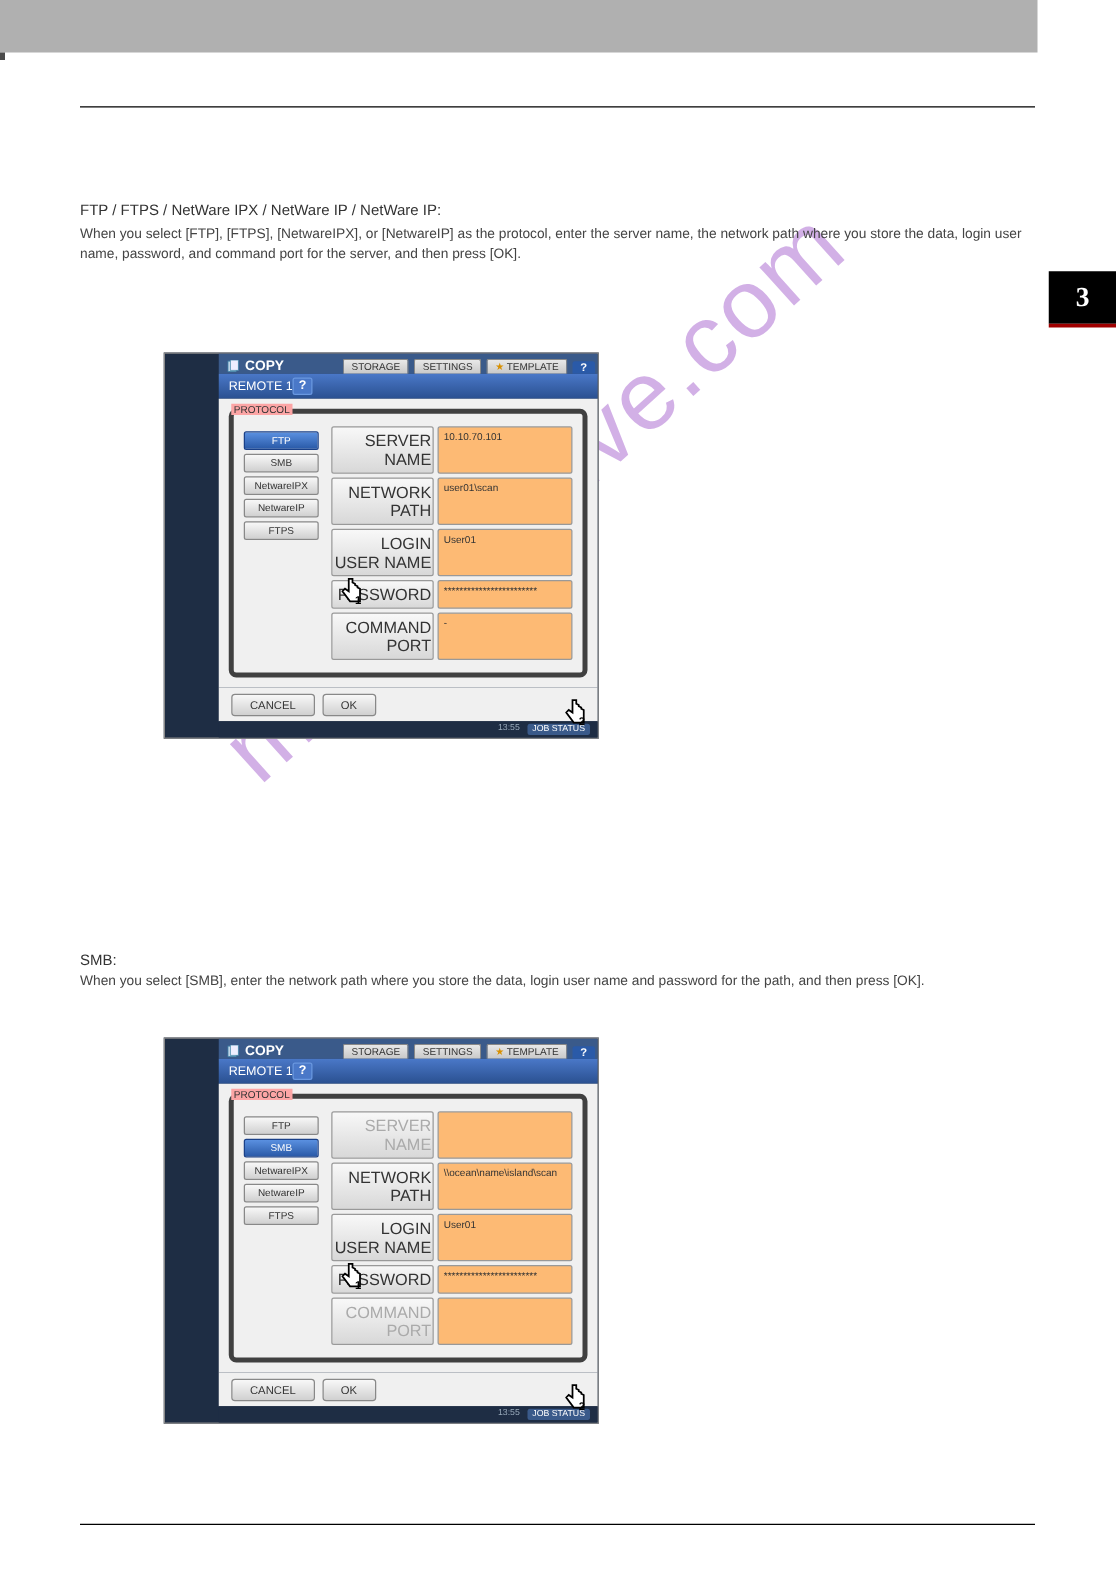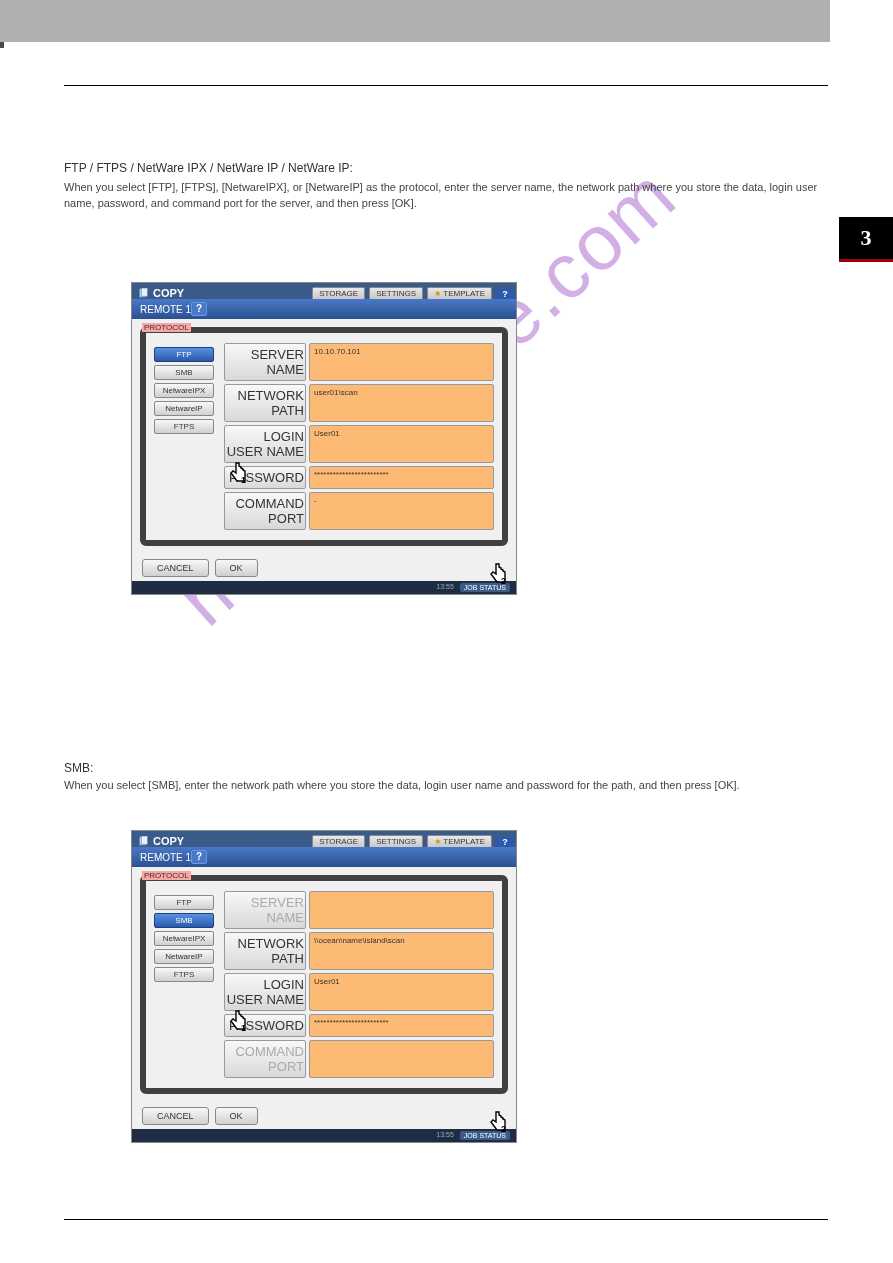--- a/index.html
+++ b/index.html
@@ -12,30 +12,30 @@
   .page-rule-bottom { position: absolute; top: 1219px; left: 64px; width: 764px; height: 1px; background: #000; }
 
   .side-tab { position: absolute; right: 0; top: 217px; width: 54px; height: 42px; background: #000; color: #fff; display: flex; align-items: center; justify-content: center; font-size: 22px; font-weight: bold; font-family: Georgia, serif; }
   .side-tab::after { content: ""; position: absolute; bottom: -3px; left: 0; width: 54px; height: 3px; background: #a00000; }
   .body-text { position: absolute; left: 64px; width: 764px; font-size: 13px; line-height: 1.45; }
 
   
   .watermark { position: absolute; top: 330px; left: 100px; width: 700px; font-size: 78px; font-weight: 400; color: rgba(155, 80, 200, 0.45); transform: rotate(-42deg); transform-origin: center; pointer-events: none; letter-spacing: 2px; }
 
   
-  .panel { position: absolute; left: 131px; width: 386px; background: #1e2d44; border: 1px solid #888; font-size: 9px; }
+  .panel { position: absolute; left: 131px; width: 348px; background: #1e2d44; border: 1px solid #888; font-size: 9px; padding-left: 43px; }
   .panel .tabs-row { display: flex; align-items: flex-end; background: #3a5a8a; height: 16px; padding-left: 6px; gap: 4px; }
   .panel .copy-label { color: #fff; font-weight: bold; font-size: 11px; display: flex; align-items: center; gap: 3px; }
   .panel .tab { background: linear-gradient(#e8e8e8,#c8c8c8); border: 1px solid #888; border-bottom: none; padding: 1px 6px; font-size: 8px; color: #333; border-radius: 2px 2px 0 0; }
   .panel .tab.star::before { content: "★"; color: #d89000; margin-right: 2px; font-size: 8px; }
   .panel .help-tab { width: 18px; background: #2a5aa8; color: #fff; text-align: center; border-radius: 2px 2px 0 0; font-weight: bold; margin-left: auto; margin-right: 2px; }
   .panel .title-bar { background: linear-gradient(#4a78c8,#2a5090); color: #fff; padding: 3px 8px; font-size: 10px; display: flex; justify-content: flex-start; align-items: center; }
   .panel .title-bar .qmark { width: 16px; height: 14px; background: #4a78c8; border: 1px solid #6a98e0; border-radius: 2px; text-align: center; line-height: 12px; font-weight: bold; }
   .panel .body { background: #f0f0f0; padding: 8px; position: relative; }
-  .panel .red-frame { border: 6px solid #404040; border-radius: 6px; padding: 6px 8px 10px 8px; display: flex; gap: 10px; }
+  .panel .red-frame { border: 4px solid #404040; border-radius: 6px; padding: 6px 8px 10px 8px; display: flex; gap: 10px; }
   .panel .proto-label { position: absolute; top: 4px; left: 10px; font-size: 8px; color: #333; background: #fca5a5; padding: 0 2px; z-index: 2; }
   .panel .proto-col { display: flex; flex-direction: column; gap: 3px; width: 60px; margin-top: 8px; }
   .panel .proto-btn { background: linear-gradient(#f8f8f8,#d0d0d0); border: 1px solid #888; border-radius: 2px; text-align: center; padding: 2px 0; font-size: 8px; color: #333; }
   .panel .proto-btn.active { background: linear-gradient(#5a90e0,#2a5aa8); color: #fff; border-color: #1a4088; }
   .panel .fields-col { flex: 1; display: flex; flex-direction: column; gap: 3px; margin-top: 4px; }
   .panel .field-row { display: flex; gap: 3px; }
   .panel .field-label { width: 82px; background: linear-gradient(#f8f8f8,#d8d8d8); border: 1px solid #999; border-radius: 2px; font-size: 13px; text-align: right; padding: 3px 1px; color: #333; }
   .panel .field-label.disabled { color: #aaa; }
   .panel .field-value { flex: 1; background: #fdba74; border: 1px solid #999; border-radius: 2px; padding: 3px 4px; font-size: 8px; color: #333; overflow: hidden; white-space: nowrap; }
   .panel .footer { display: flex; justify-content: flex-start; gap: 6px; padding: 5px 10px 4px; background: #f0f0f0; }

